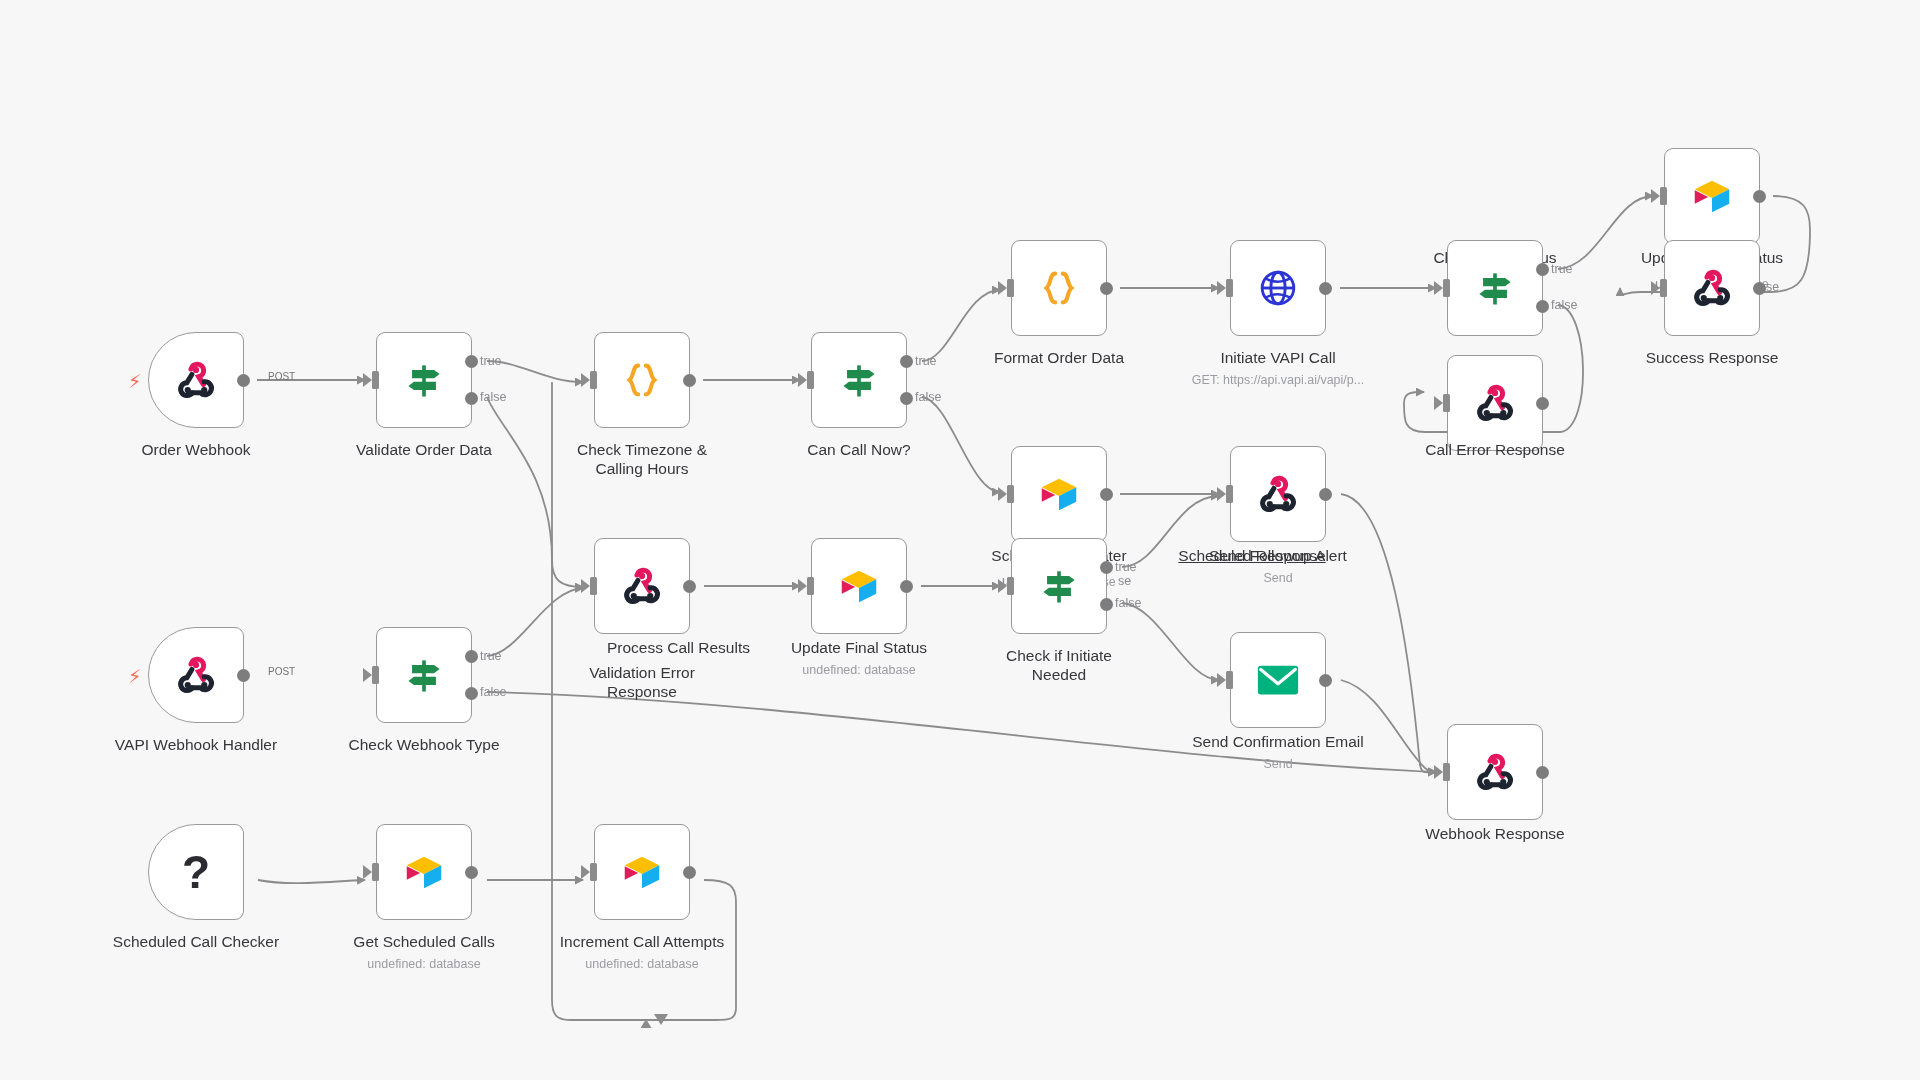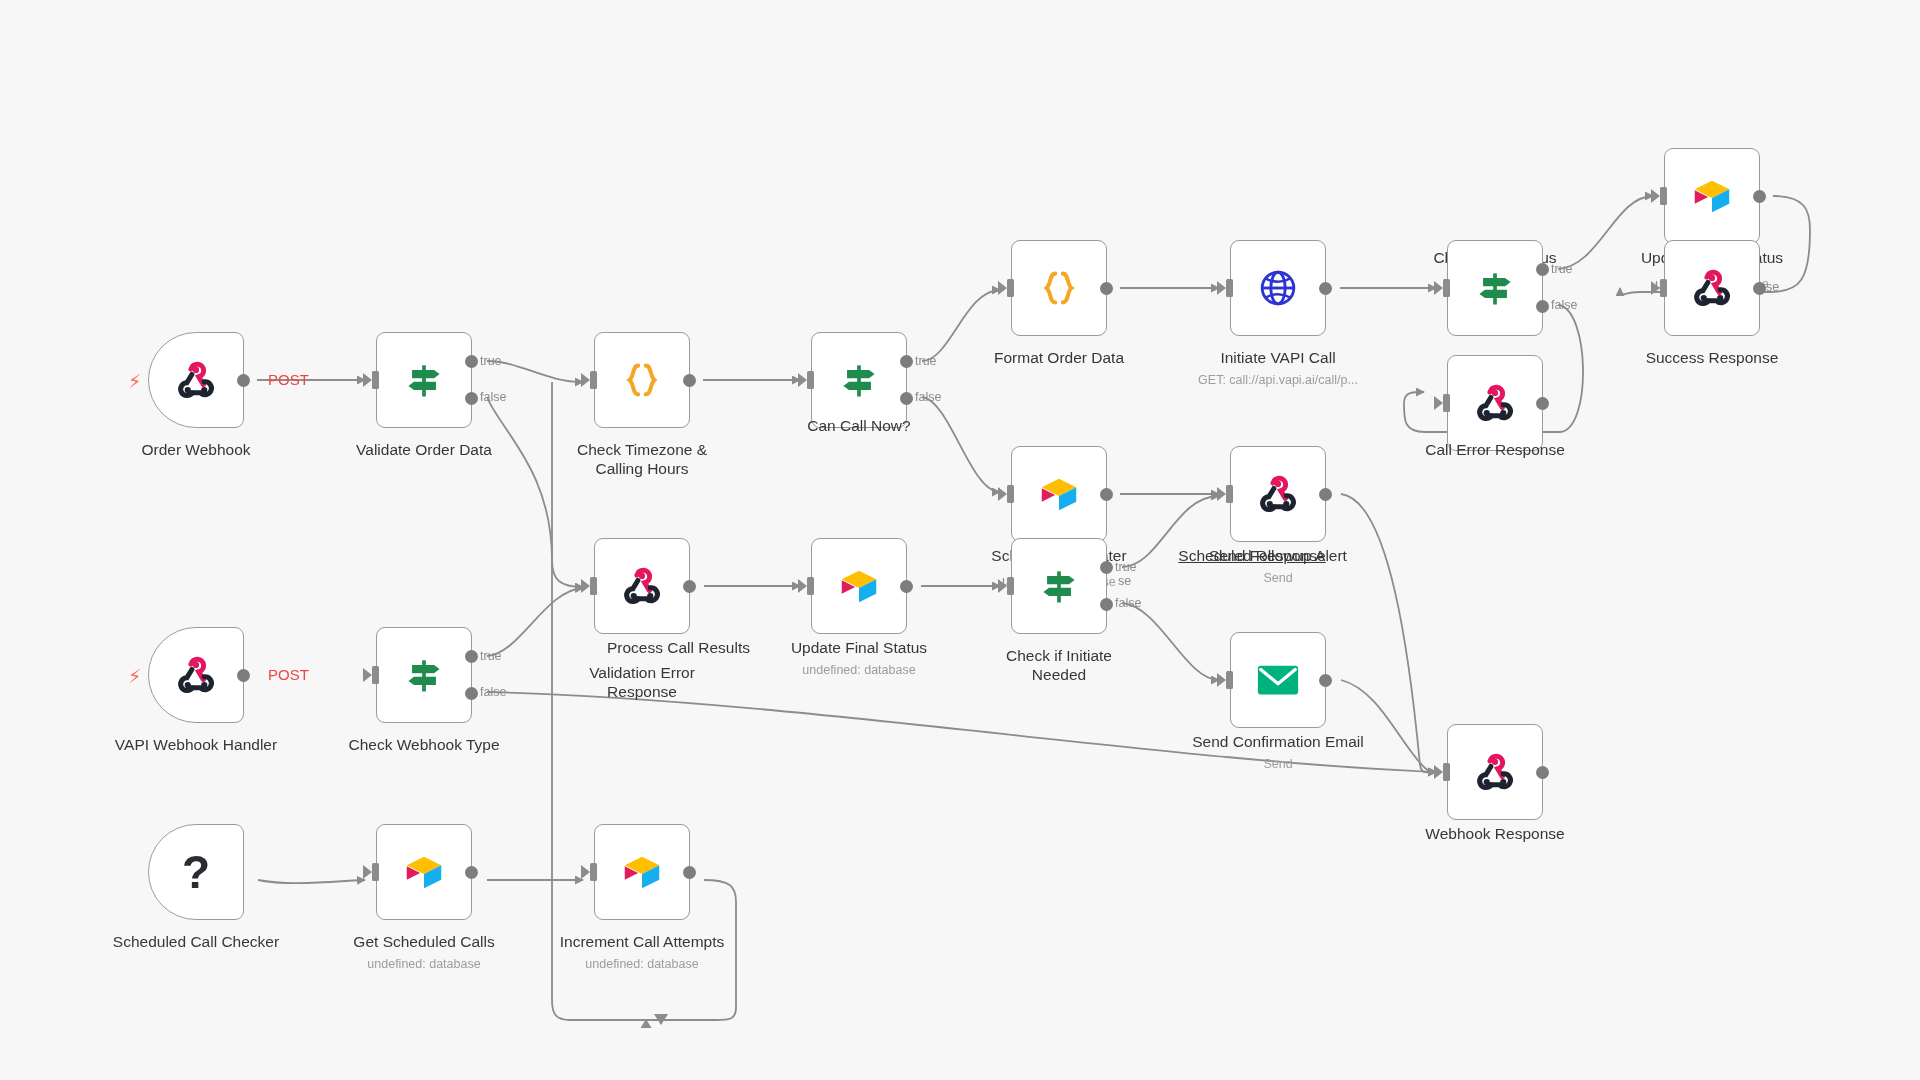--- a/index.html
+++ b/index.html
@@ -77,22 +77,22 @@
   .port-label{
     position:absolute;
     font-size:12.5px;
     color:#8a8a90;
     z-index:8;
     pointer-events:none;
     white-space:nowrap;
   }
   .edge-label{
     position:absolute;
-    font-size:15px;
-    color:#ef4444;
+    font-size:10px;
+    color:#737373;
     z-index:4;
     pointer-events:none;
     white-space:nowrap;
   }
   .trigger-bolt{
     position:absolute;
     font-size:19px;
     color:#ff6d5a;
     z-index:6;
     user-select:none;
@@ -229,21 +229,21 @@
     <span class="glyph">
       <svg width="44" height="44" viewBox="0 0 48 48">
         <rect x="22" y="8" width="4" height="34" fill="#1f8b4c"></rect>
         <path d="M11 13 h24 l6 4.5 l-6 4.5 h-24 z" fill="#1f8b4c"></path>
         <path d="M37 26 h-24 l-6 4.5 l6 4.5 h24 z" fill="#1f8b4c"></path>
       </svg>
     </span>
     <span class="port-out p-true"></span>
     <span class="port-out p-false"></span>
   </div>
-  <div class="node-label" style="left:751px;top:416px;width:216px;">Can Call Now?</div>
+  <div class="node-label" style="left:751px;top:440px;width:216px;">Can Call Now?</div>
   <div class="port-label" style="left:915px;top:354px;">true</div>
   <div class="port-label" style="left:915px;top:390px;">false</div>
 
   <div class="node" style="left:1011px;top:240px;">
     <span class="port-in"></span>
     <span class="glyph">
       <svg width="46" height="46" viewBox="0 0 48 48">
         <path d="M20 9 c-6 0 -4 11 -9 15 c5 4 3 15 9 15" fill="none" stroke="#f5a623" stroke-width="4.2" stroke-linecap="round"></path>
         <path d="M28 9 c6 0 4 11 9 15 c-5 4 -3 15 -9 15" fill="none" stroke="#f5a623" stroke-width="4.2" stroke-linecap="round"></path>
       </svg>
@@ -259,21 +259,21 @@
         <circle cx="24" cy="24" r="16.5" fill="none" stroke="#2b34d4" stroke-width="3"></circle>
         <ellipse cx="24" cy="24" rx="7.5" ry="16.5" fill="none" stroke="#2b34d4" stroke-width="3"></ellipse>
         <line x1="7.5" y1="24" x2="40.5" y2="24" stroke="#2b34d4" stroke-width="3"></line>
         <path d="M11 14 Q24 21 37 14" fill="none" stroke="#2b34d4" stroke-width="2.6"></path>
         <path d="M11 34 Q24 27 37 34" fill="none" stroke="#2b34d4" stroke-width="2.6"></path>
       </svg>
     </span>
     <span class="port-out"></span>
   </div>
   <div class="node-label" style="left:1170px;top:348px;width:216px;">Initiate VAPI Call</div>
-  <div class="node-sub" style="left:1160px;top:372px;width:236px;">GET: call://api.vapi.ai/call/p...</div>
+  <div class="node-sub" style="left:1160px;top:372px;width:236px;">GET: https://api.vapi.ai/vapi/p...</div>
 
   <div class="node" style="left:1447px;top:240px;">
     <span class="port-in"></span>
     <span class="glyph">
       <svg width="44" height="44" viewBox="0 0 48 48">
         <rect x="22" y="8" width="4" height="34" fill="#1f8b4c"></rect>
         <path d="M11 13 h24 l6 4.5 l-6 4.5 h-24 z" fill="#1f8b4c"></path>
         <path d="M37 26 h-24 l-6 4.5 l6 4.5 h24 z" fill="#1f8b4c"></path>
       </svg>
     </span>

